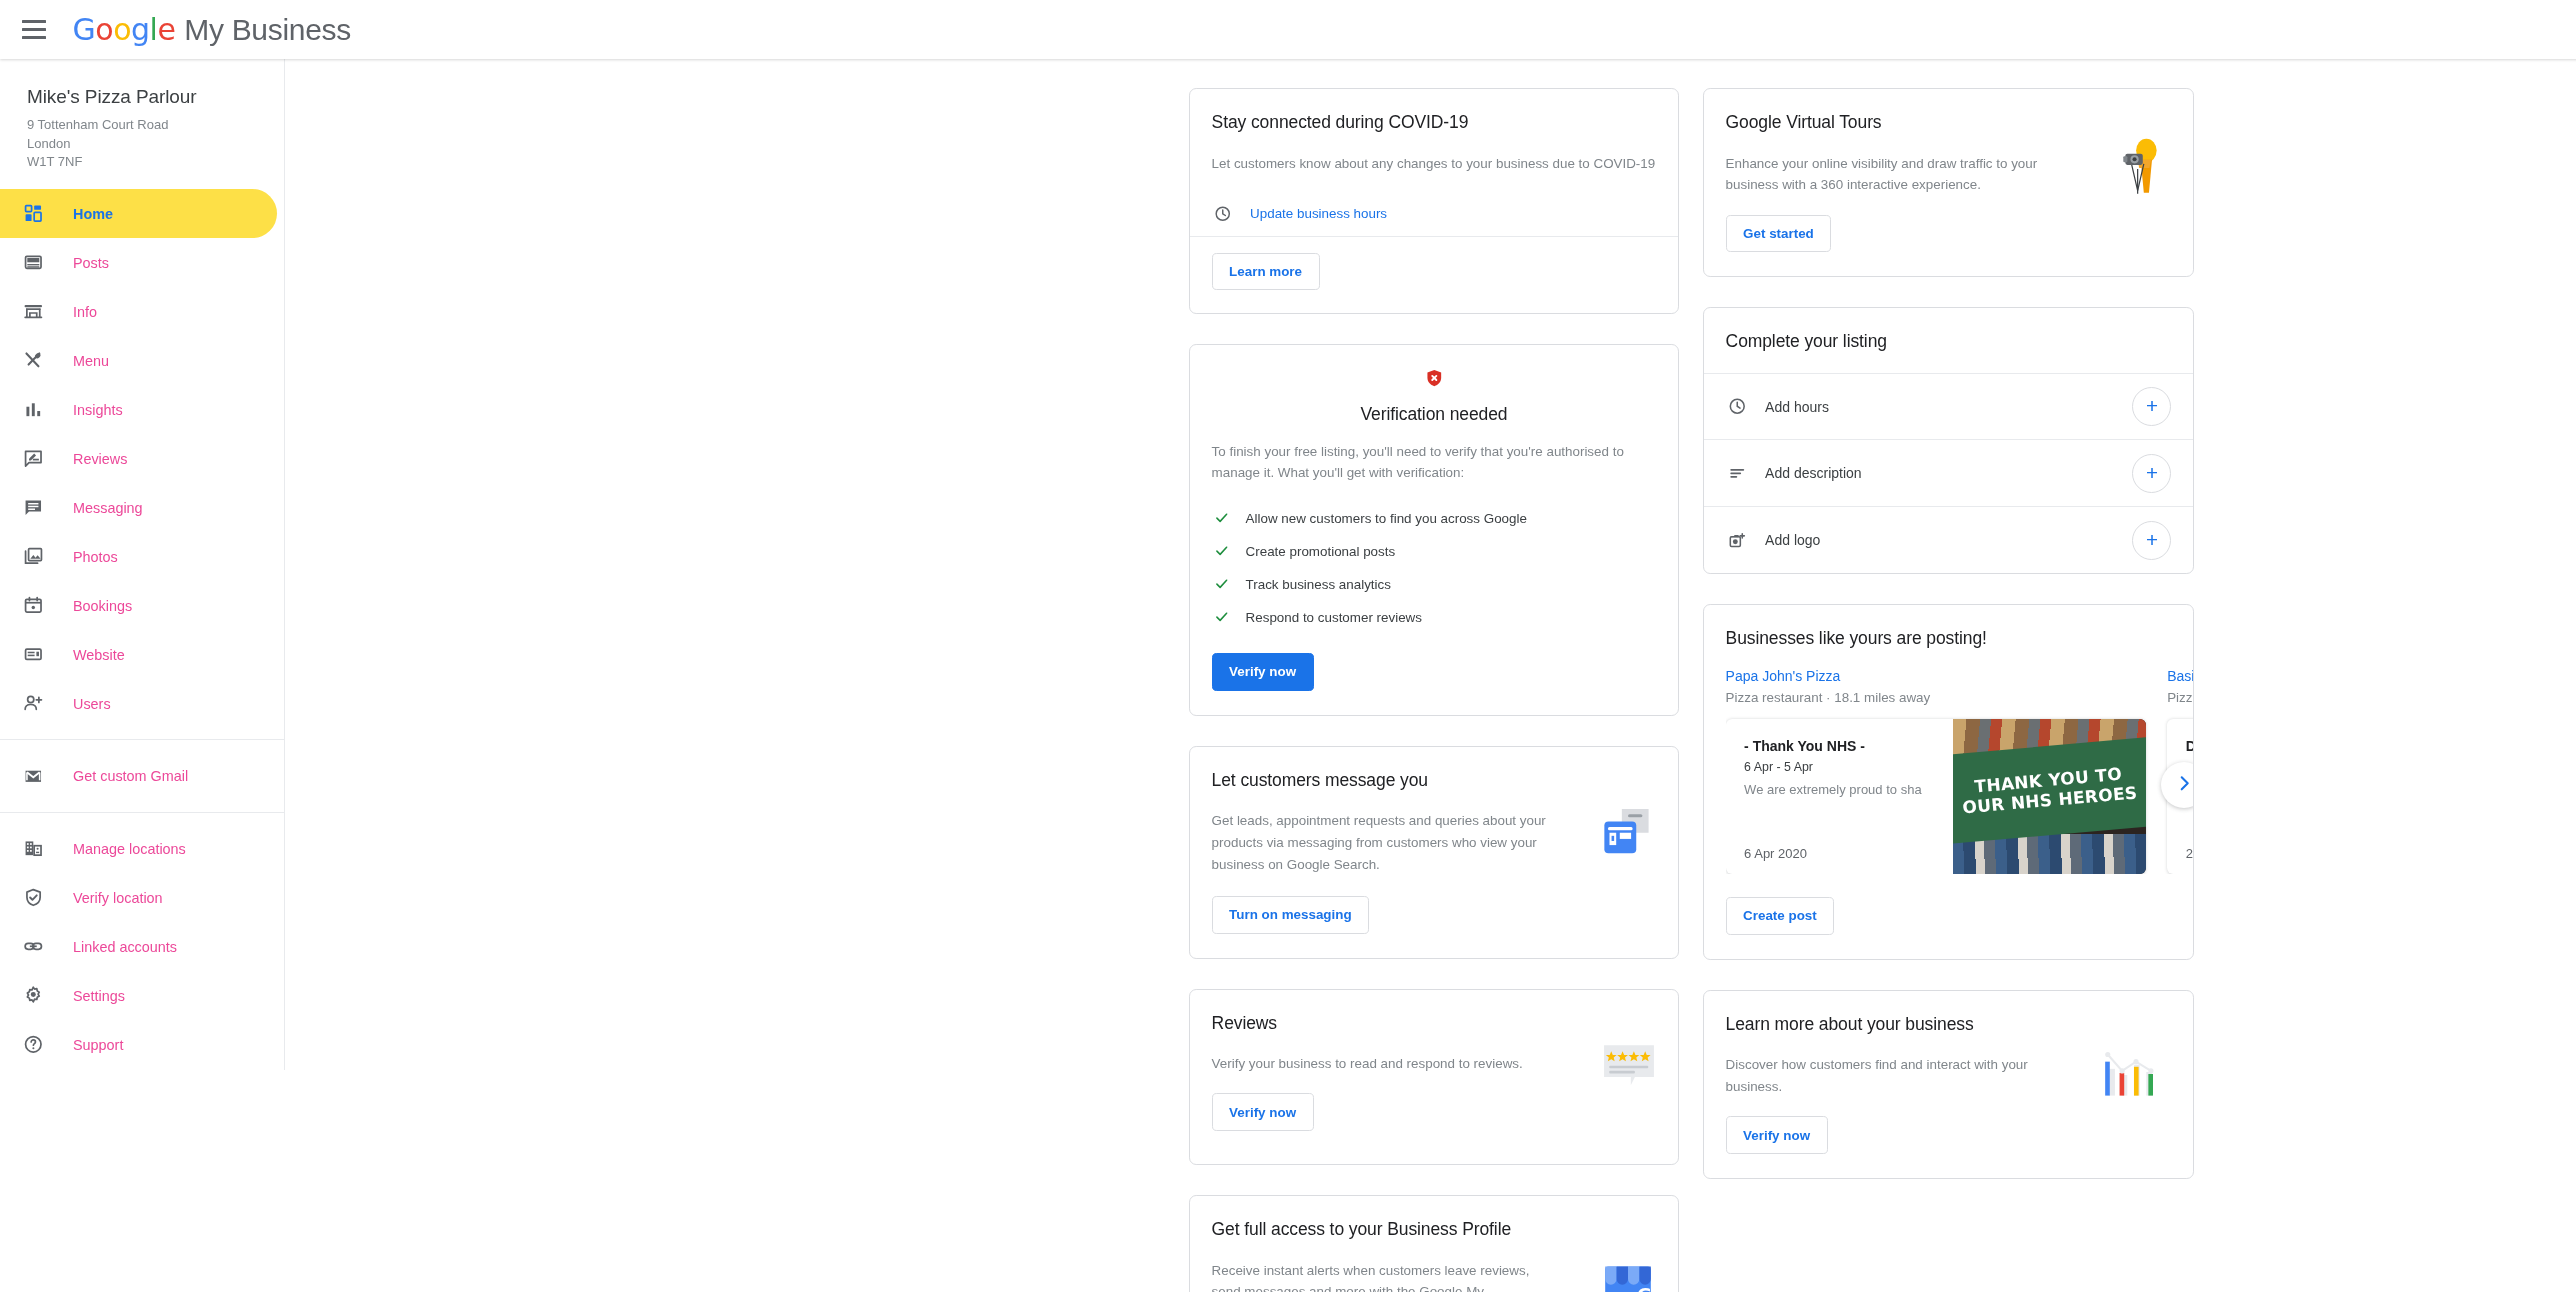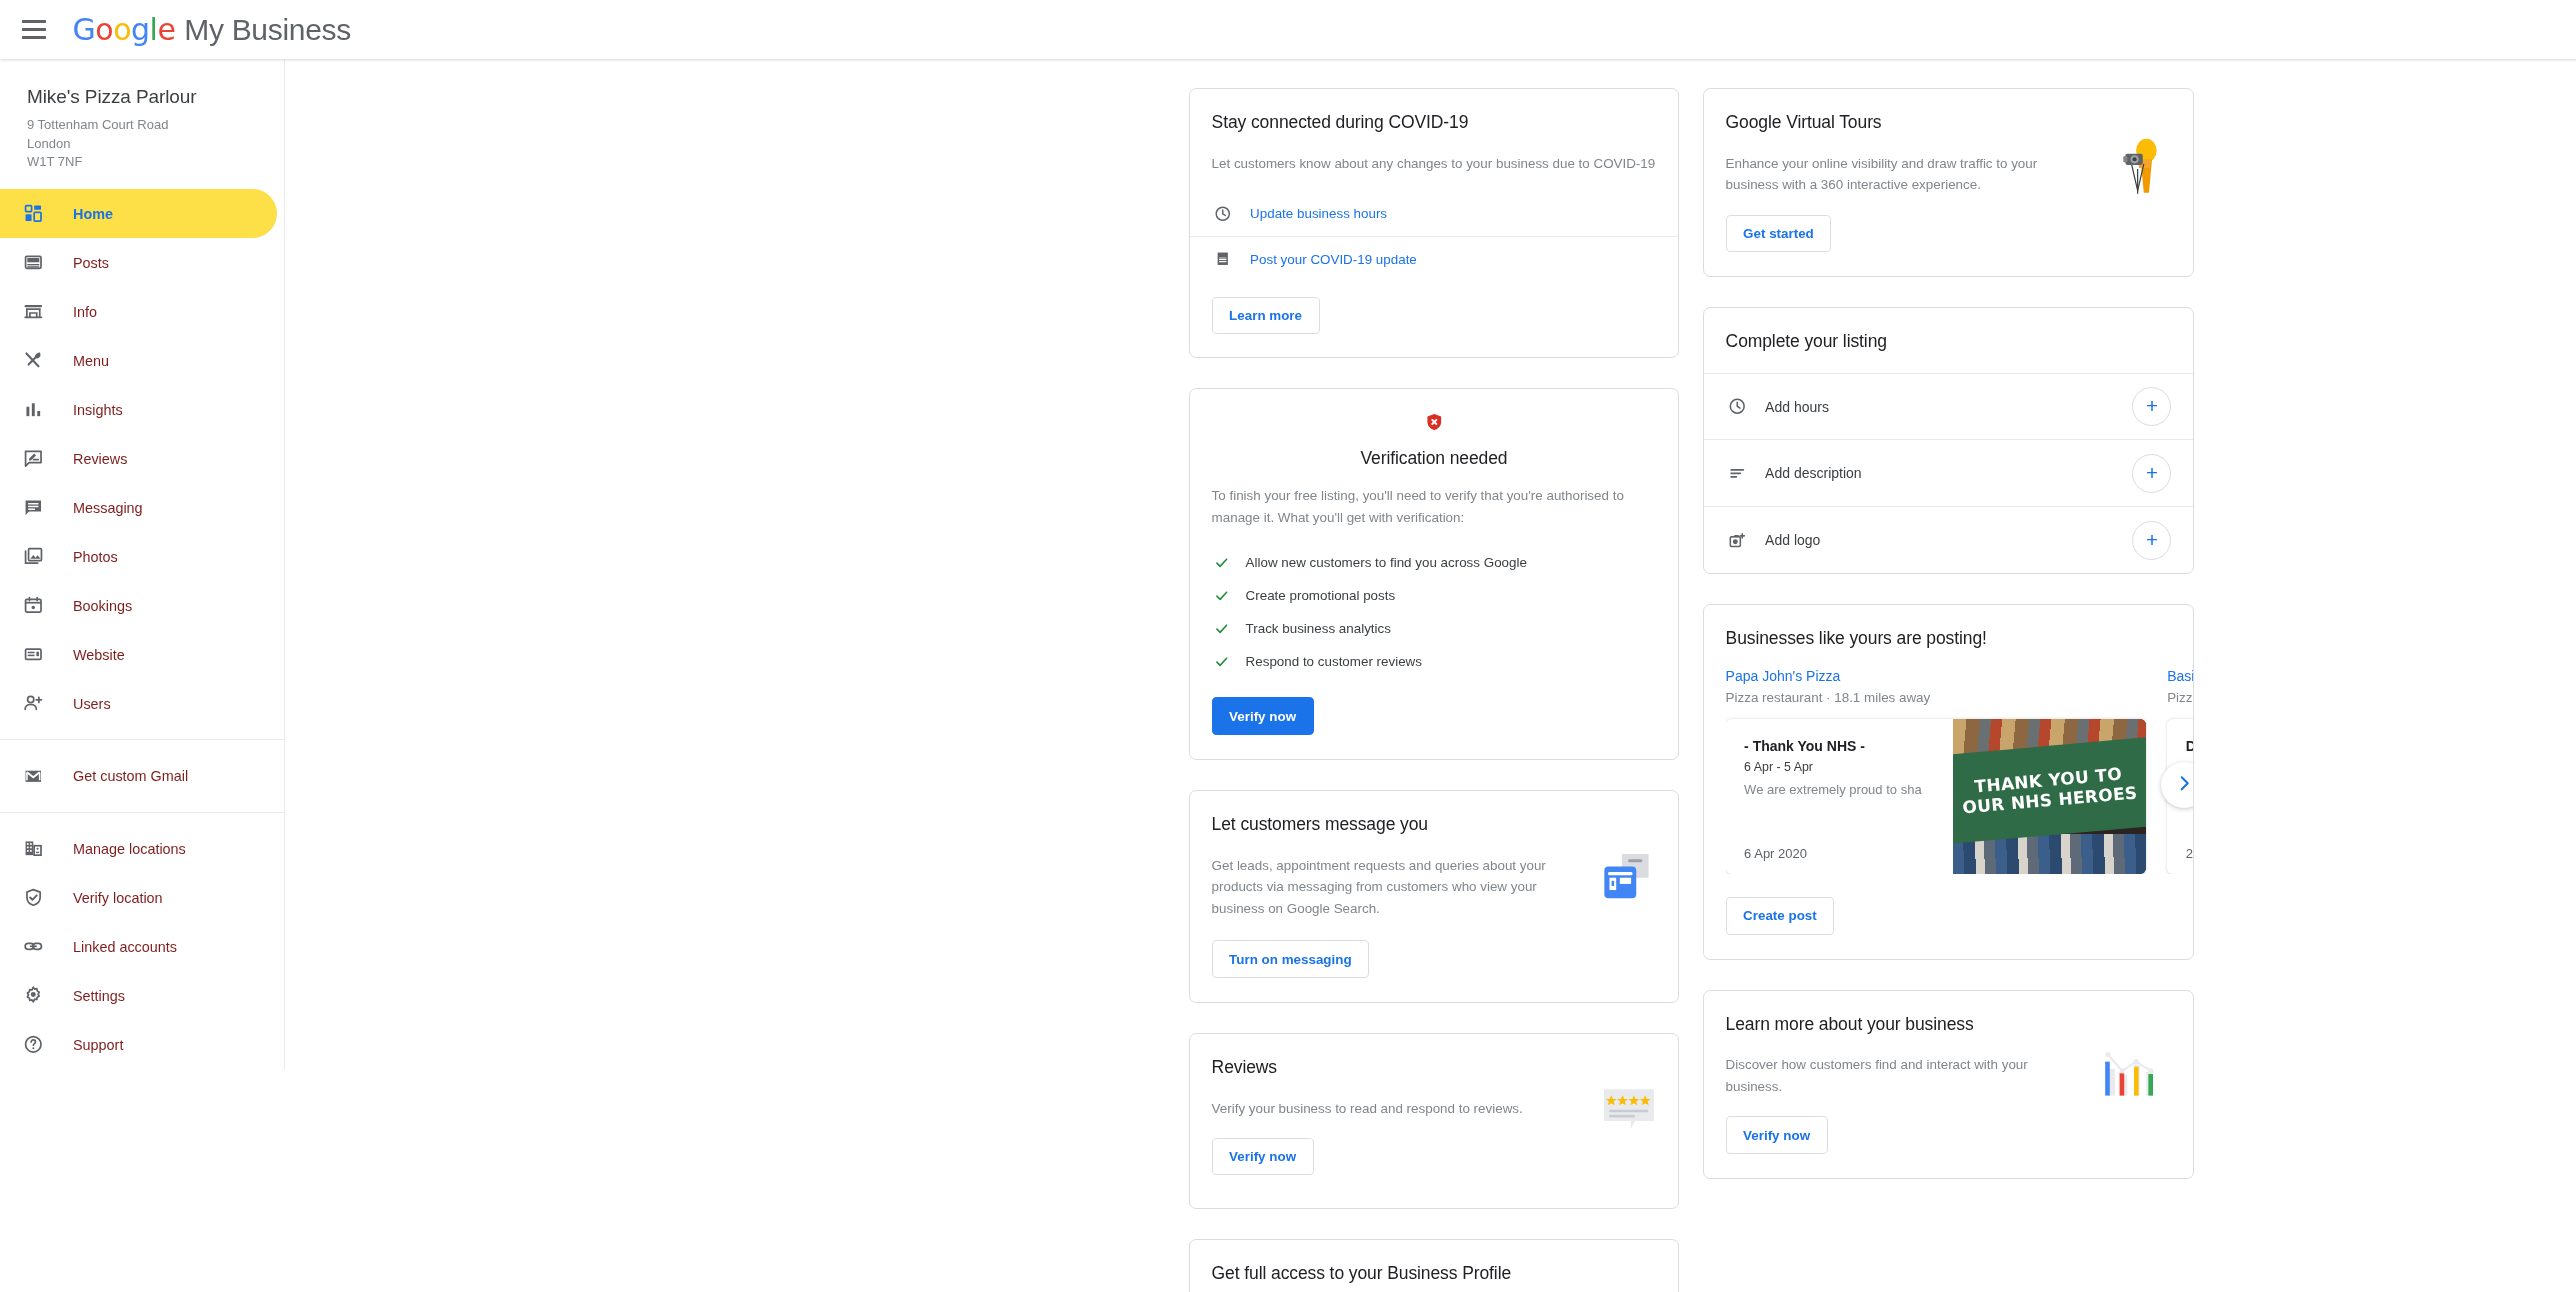--- a/index.html
+++ b/index.html
@@ -43,21 +43,21 @@
   .biz-addr { font-size: 13px; color: #80868b; line-height: 1.42; margin-top: 8.2px; }
 
   .nav-group { margin-top: 17.5px; }
   .nav-sep { height: 1px; background: #e8eaed; margin: 11.3px 0; }
   .nav-item {
     height: 49px; display: flex; align-items: center;
     cursor: pointer; position: relative;
   }
   .nav-item .ico { width: 31px; margin-left: 18px; display: flex; justify-content: center; flex: 0 0 auto; }
   .nav-item .ico svg { display: block; }
-  .nav-item .lbl { font-size: 14.4px; color: #7f1d1d; margin-left: 24px; white-space: nowrap; }
+  .nav-item .lbl { font-size: 14.4px; color: #ec4899; margin-left: 24px; white-space: nowrap; }
   .nav-item.active {
     background: #fde047;
     border-top-right-radius: 25px; border-bottom-right-radius: 25px;
     width: 277px;
   }
   .nav-item.active .lbl { color: #1a73e8; font-weight: bold; }
 
   
   .content {
     position: absolute; top: 59px; left: 286px;
@@ -415,31 +415,20 @@
         <div class="link-row">
           <span class="lr-ico">
             <svg width="17.5" height="17.5" viewBox="0 0 24 24">
                 <circle cx="12" cy="12" r="9" fill="none" stroke="#5f6368" stroke-width="2"></circle>
                 <path d="M12 6.8V12l3.6 2.4" fill="none" stroke="#5f6368" stroke-width="2" stroke-linecap="round"></path>
               </svg>
           </span>
           <span class="lr-txt">Update business hours</span>
         </div>
         <div class="hr"></div>
-        <div class="link-row">
-          <span class="lr-ico">
-            <svg width="17.5" height="17.5" viewBox="0 0 24 24">
-                <rect x="5" y="3.5" width="14" height="17" fill="#5f6368"></rect>
-                <rect x="7" y="12.2" width="10" height="1.6" fill="#fff"></rect>
-                <rect x="7" y="15.2" width="10" height="1.6" fill="#fff"></rect>
-                <rect x="7" y="10.4" width="10" height="1" fill="#fff"></rect>
-              </svg>
-          </span>
-          <span class="lr-txt">Post your COVID-19 update</span>
-        </div>
         <div style="padding:15.5px 21.6px 23px 21.6px;">
           <button class="btn">Learn more</button>
         </div>
       </div>
 
       <div class="card">
         <div class="card-pad">
           <div class="vhead">
             <span>
               <svg width="20.6" height="20.6" viewBox="0 0 24 24">

